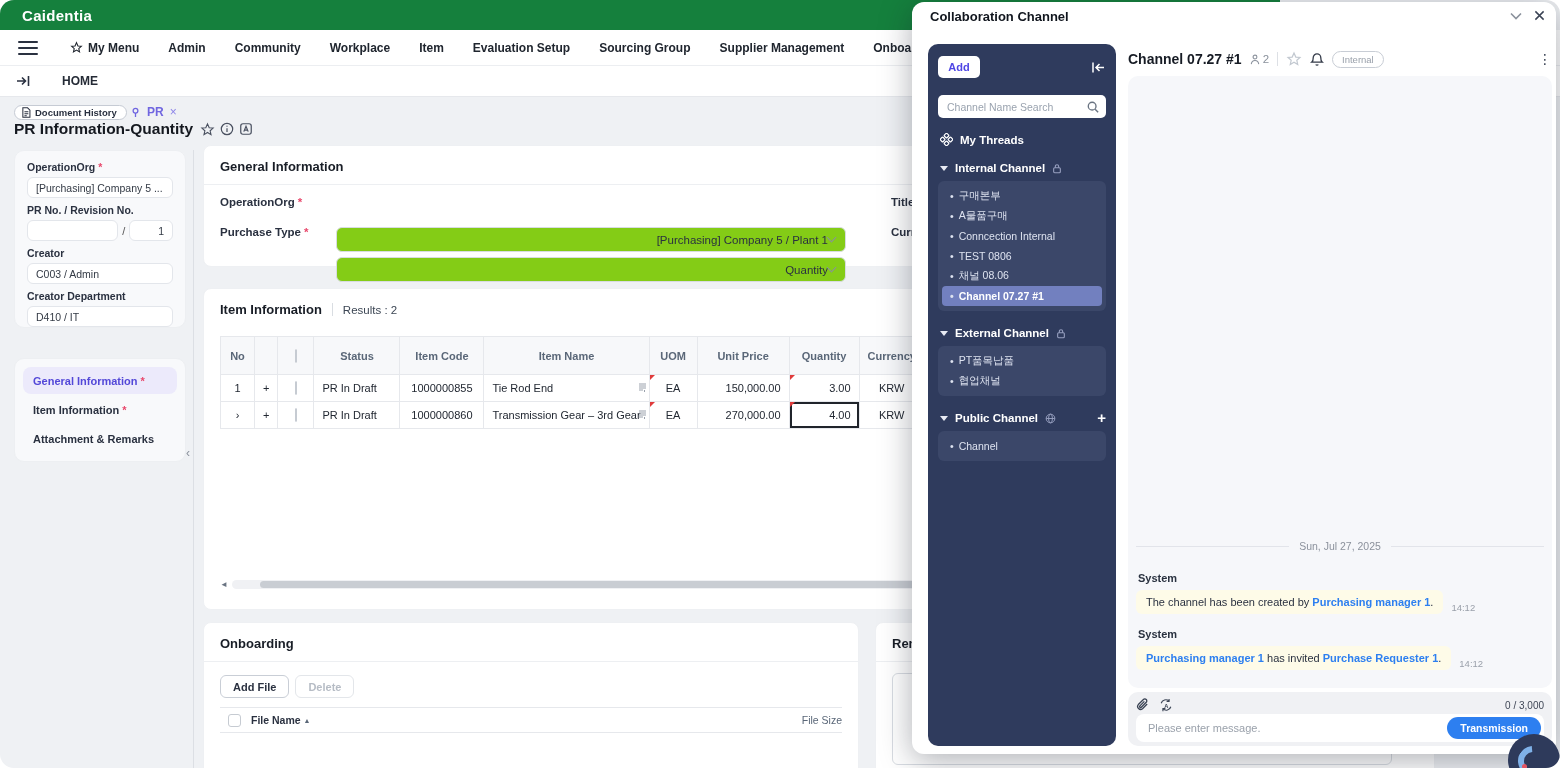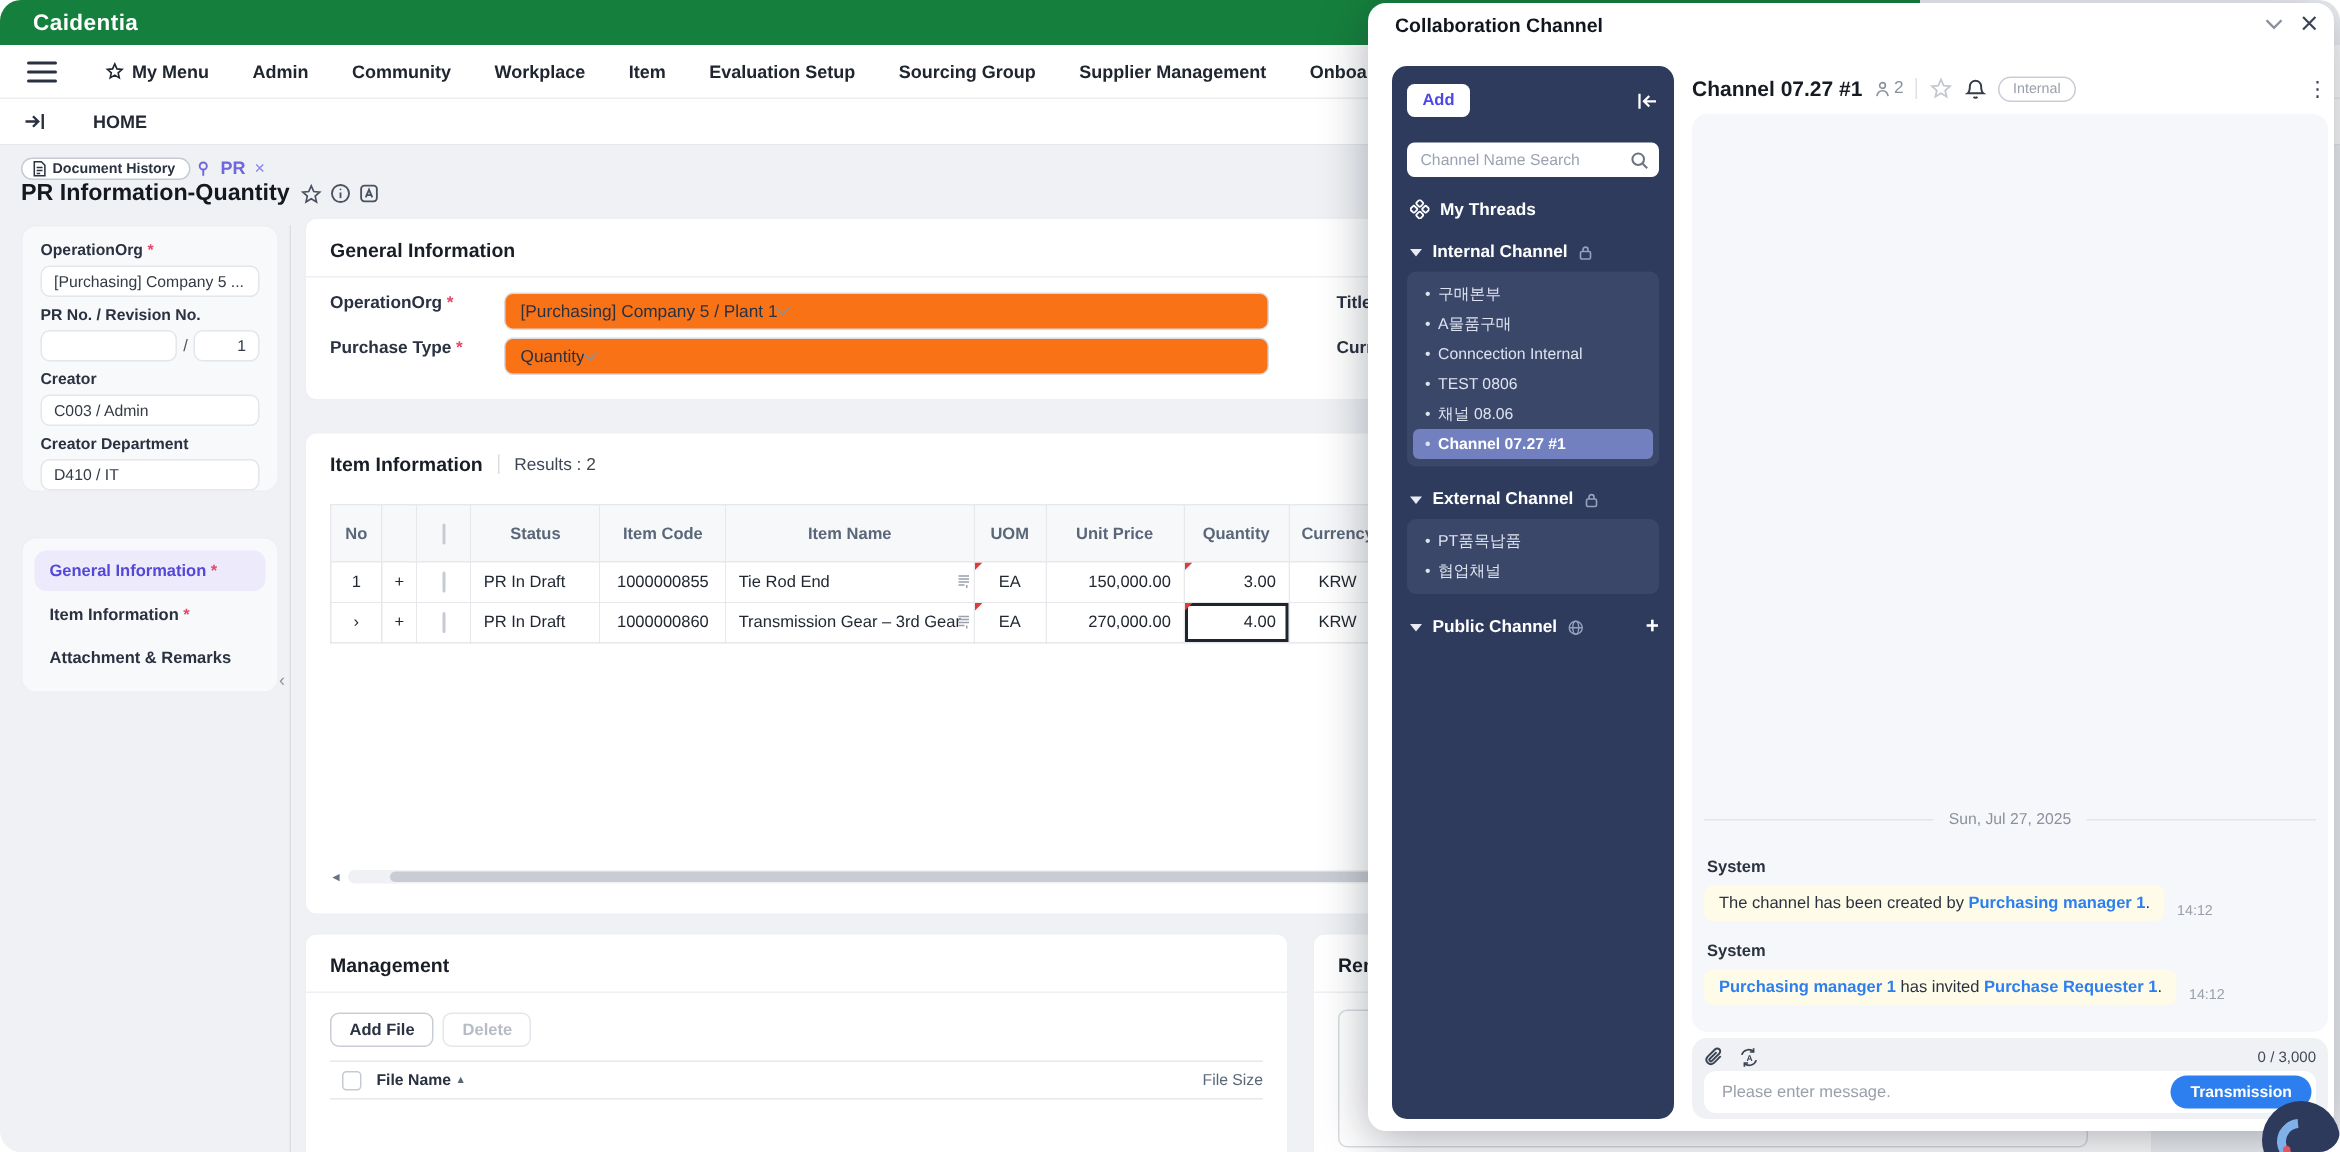--- a/index.html
+++ b/index.html
@@ -41,21 +41,21 @@
   .nav-item.active{background:#ECEAFB;color:#5348D8;}
   .v-divider{position:absolute;left:193px;top:150px;bottom:0;width:1px;background:#DCDFE4;}
   .collapse-handle{position:absolute;left:186px;top:446px;font-size:12px;color:#8A919C;cursor:pointer;}
 
   
   .card{position:absolute;background:#fff;border-radius:8px;border:1px solid #EEF0F3;}
   .card-head{font-size:13px;font-weight:bold;color:#181D26;padding:13px 16px 10px;border-bottom:1px solid #EDEFF2;display:flex;align-items:center;gap:10px;}
   .gi-card{left:203px;top:145px;width:1342px;height:122px;}
   .form-row{position:absolute;display:flex;align-items:center;}
   .flabel{font-size:11.5px;font-weight:bold;color:#2A3140;}
-  .select{background:#f97316;border:1px solid #D8DCE2;border-radius:6px;height:25px;display:flex;align-items:center;padding:0 10px;font-size:11.5px;color:#2A3140;justify-content:flex-start;cursor:pointer;}
+  .select{background:#84cc16;border:1px solid #D8DCE2;border-radius:6px;height:25px;display:flex;align-items:center;padding:0 10px;font-size:11.5px;color:#2A3140;justify-content:flex-end;cursor:pointer;margin-top:32px;}
   .chev-down{width:7px;height:7px;border-right:1.5px solid #8A919C;border-bottom:1.5px solid #8A919C;transform:rotate(45deg);margin-top:-4px;}
 
   .ii-card{left:203px;top:288px;width:1342px;height:322px;}
   .res-sep{width:1px;height:13px;background:#D9DDE2;}
   .res-txt{font-size:11.5px;font-weight:normal;color:#3C4654;}
   table.grid{border-collapse:collapse;position:absolute;left:16px;top:47px;table-layout:fixed;}
   table.grid th,table.grid td{border:1px solid #E6E8EC;padding:0 8px;font-size:11px;color:#222832;height:27px;white-space:nowrap;overflow:hidden;position:relative;background:#fff;}
   table.grid th{height:38px;background:#F7F8FA;color:#5A6778;font-weight:bold;font-size:11px;}
   th.qty-h{background:#E9EBEE;color:#14181F;}
   td.num{text-align:right;}
@@ -334,21 +334,21 @@
     <div class="hscroll">
       <span class="hs-arrow">◄</span>
       <div class="hs-track">
           <div class="hs-thumb"></div>
         </div>
     </div>
   </div>
 
   <div class="card att-card">
     <div class="card-head">
-        <span>Management</span>
+        <span>Onboarding</span>
       </div>
     <div style="position:absolute;left:16px;top:52px;display:flex;gap:6px;">
       <span class="btn">Add File</span>
       <span class="btn disabled">Delete</span>
     </div>
     <div class="file-head">
       <span class="cb" style="margin:0 10px 0 8px;"></span>
       <span>File Name</span>
       <span class="sort-asc">▲</span>
       <span style="margin-left:auto;font-weight:normal;color:#5A6778;">File Size</span>
@@ -435,20 +435,23 @@
       <div class="grp-head">
         <span class="tri-down"></span>
         <span>Public Channel</span>
         <svg width="11" height="11" viewBox="0 0 14 14" fill="none" stroke="#98A0C0" stroke-width="1.2">
             <circle cx="7" cy="7" r="5.5"></circle>
             <ellipse cx="7" cy="7" rx="2.5" ry="5.5"></ellipse>
             <path d="M1.5 7h11"></path>
           </svg>
         <span class="grp-plus">+</span>
       </div>
+      <div class="grp-card">
+        <div class="ch-item">Channel</div>
+      </div>
     </div>
 
     <div class="chat-head">
       <span class="chat-title">Channel 07.27 #1</span>
       <span class="mem">
         <svg width="10" height="11" viewBox="0 0 12 13" fill="none" stroke="#8A919C" stroke-width="1.3">
             <circle cx="6" cy="3.5" r="2.3"></circle>
             <path d="M1.5 12c.5-3 2.3-4.3 4.5-4.3s4 1.3 4.5 4.3"></path>
           </svg>
         <span>2</span>

